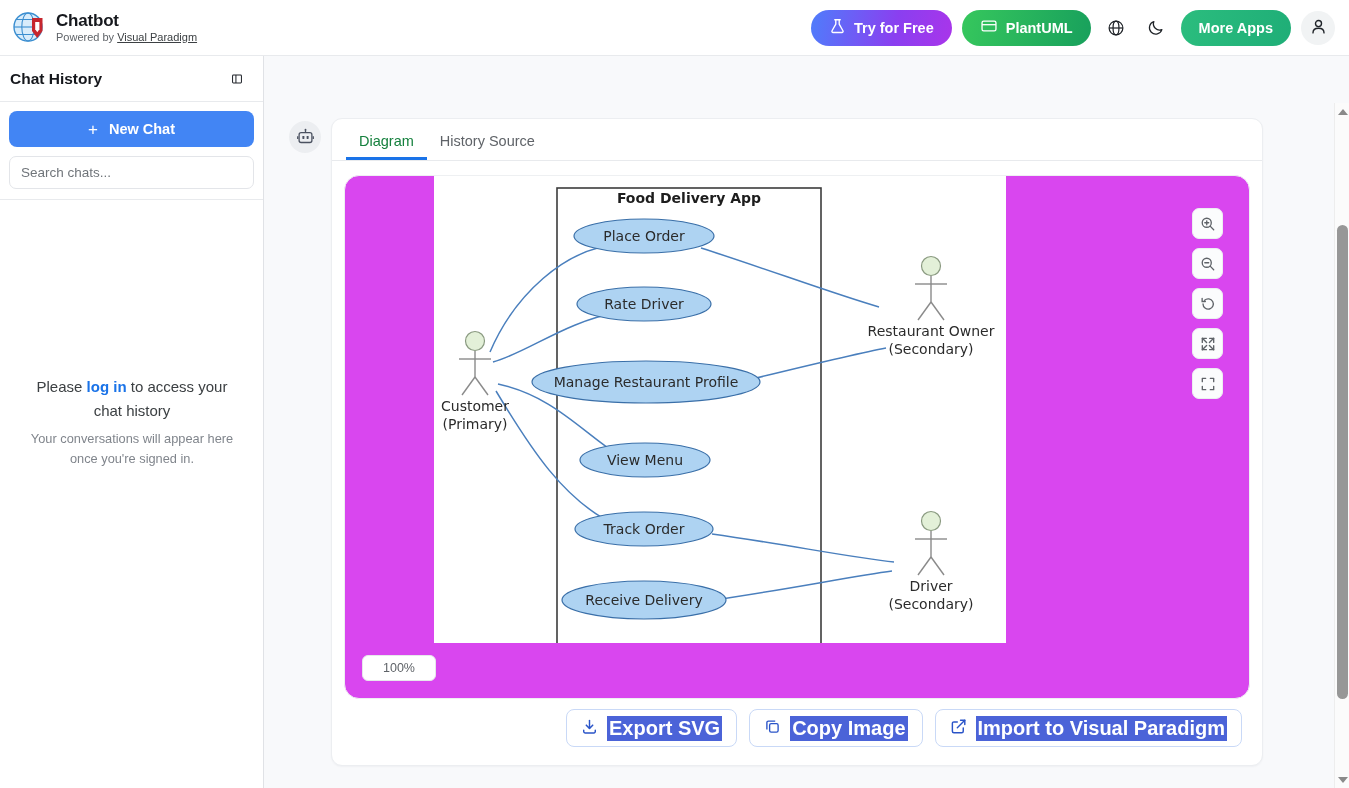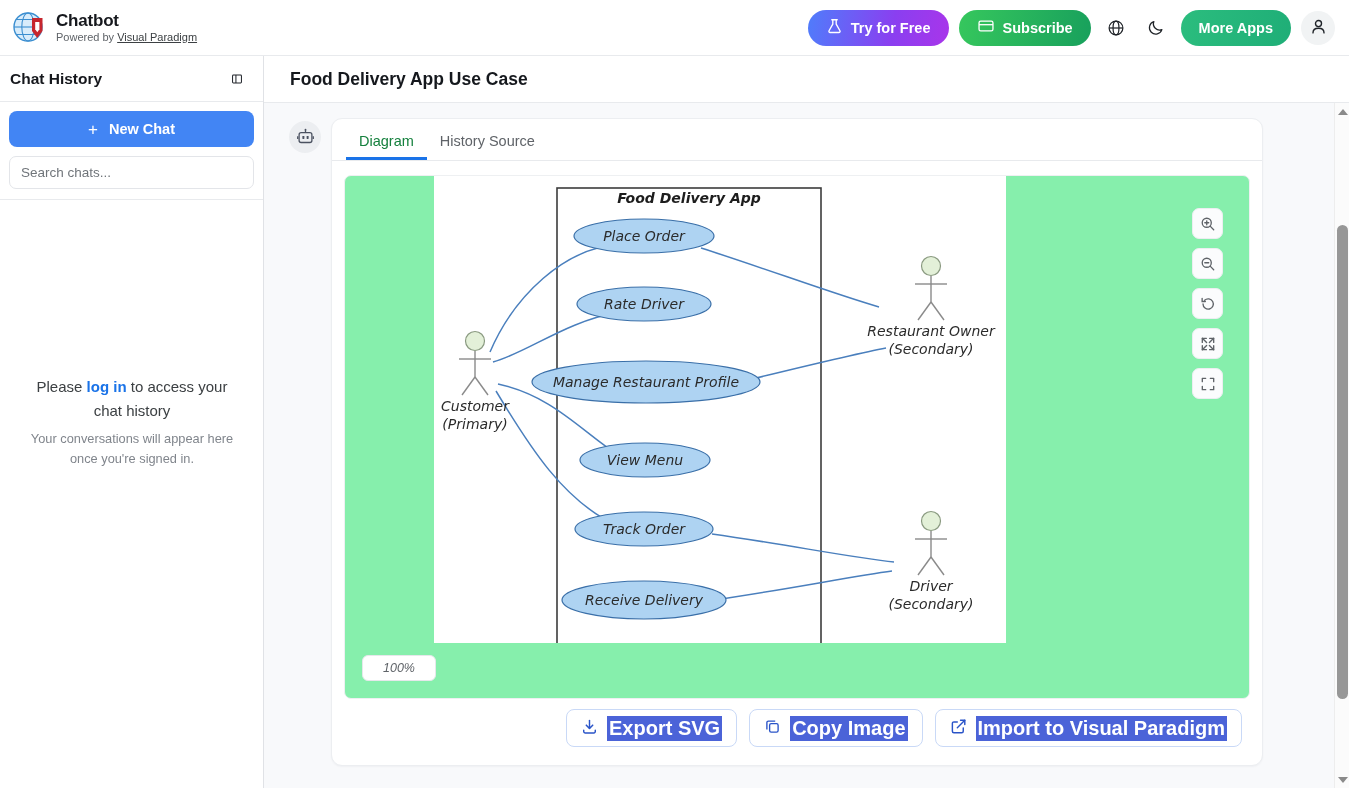--- a/index.html
+++ b/index.html
@@ -156,24 +156,23 @@
   .tab {
     font-size: 14.5px; color: #5f6368; padding: 0 13px 9px 13px;
     cursor: pointer; background: none; border: none;
     font-family: "Liberation Sans", sans-serif;
     border-bottom: 3px solid transparent; line-height: 1;
   }
   .tab.active { color: #15803d; border-bottom-color: #1a73e8; font-weight: normal; }
 
   .viewer {
     position: relative; margin: 14px 12px 10px 12px;
-    height: 524px; background: #86efac;
-    border: 1px solid #eef0f2; border-radius: 7px;
+    height: 524px; background: #d946ef;
+    border: 1px solid #eef0f2; border-radius: 15px;
     overflow: hidden;
-    font-style: italic;
   }
   .svg-canvas {
     position: absolute; top: 0; left: 89px;
     width: 572px; height: 467px; background: #ffffff;
   }
   .zoom-tools {
     position: absolute; top: 32px; right: 26px;
     display: flex; flex-direction: column; gap: 9px;
   }
   .ztool {
@@ -262,21 +261,21 @@
       <span>Try for Free</span>
     </button>
 
     <button class="btn btn-sub">
       <span>
         <svg width="18" height="18" viewBox="0 0 22 22" fill="none" stroke="#fff" stroke-width="1.6" stroke-linejoin="round">
           <rect x="2.5" y="5" width="17" height="12" rx="2"></rect>
           <line x1="2.5" y1="9.4" x2="19.5" y2="9.4"></line>
         </svg>
       </span>
-      <span>Subscribe</span>
+      <span>PlantUML</span>
     </button>
 
     <button class="icon-btn">
       <svg width="20" height="20" viewBox="0 0 22 22" fill="none" stroke="#1f2328" stroke-width="1.5">
         <circle cx="11" cy="11" r="8.4"></circle>
         <ellipse cx="11" cy="11" rx="3.6" ry="8.4"></ellipse>
         <line x1="2.6" y1="11" x2="19.4" y2="11"></line>
       </svg>
     </button>
 
@@ -320,23 +319,20 @@
     <input class="search-chats" type="text" placeholder="Search chats..." style="">
   </div>
 
   <div class="sb-empty">
     <div class="sb-empty-main"><span>Please </span><a href="#">log in</a><span> to access your chat history</span></div>
     <div class="sb-empty-sub">Your conversations will appear here once you're signed in.</div>
   </div>
 </div>
 
 <div class="main">
-  <div class="main-head">
-    <div class="main-title">Food Delivery App Use Case</div>
-  </div>
 
   <div class="msg-area">
     <div class="msg-row">
       <div class="bot-avatar">
         <svg width="19" height="19" viewBox="0 0 22 22" fill="none" stroke="#4a5160" stroke-width="1.5" stroke-linejoin="round">
           <line x1="11" y1="2.4" x2="11" y2="5.2"></line>
           <circle cx="11" cy="2" r="1.1" fill="#4a5160" stroke="none"></circle>
           <rect x="3.6" y="5.4" width="14.8" height="11.4" rx="2.4"></rect>
           <rect x="7.4" y="9.2" width="2.3" height="3.6" rx="0.5" fill="#4a5160" stroke="none"></rect>
           <rect x="12.3" y="9.2" width="2.3" height="3.6" rx="0.5" fill="#4a5160" stroke="none"></rect>

